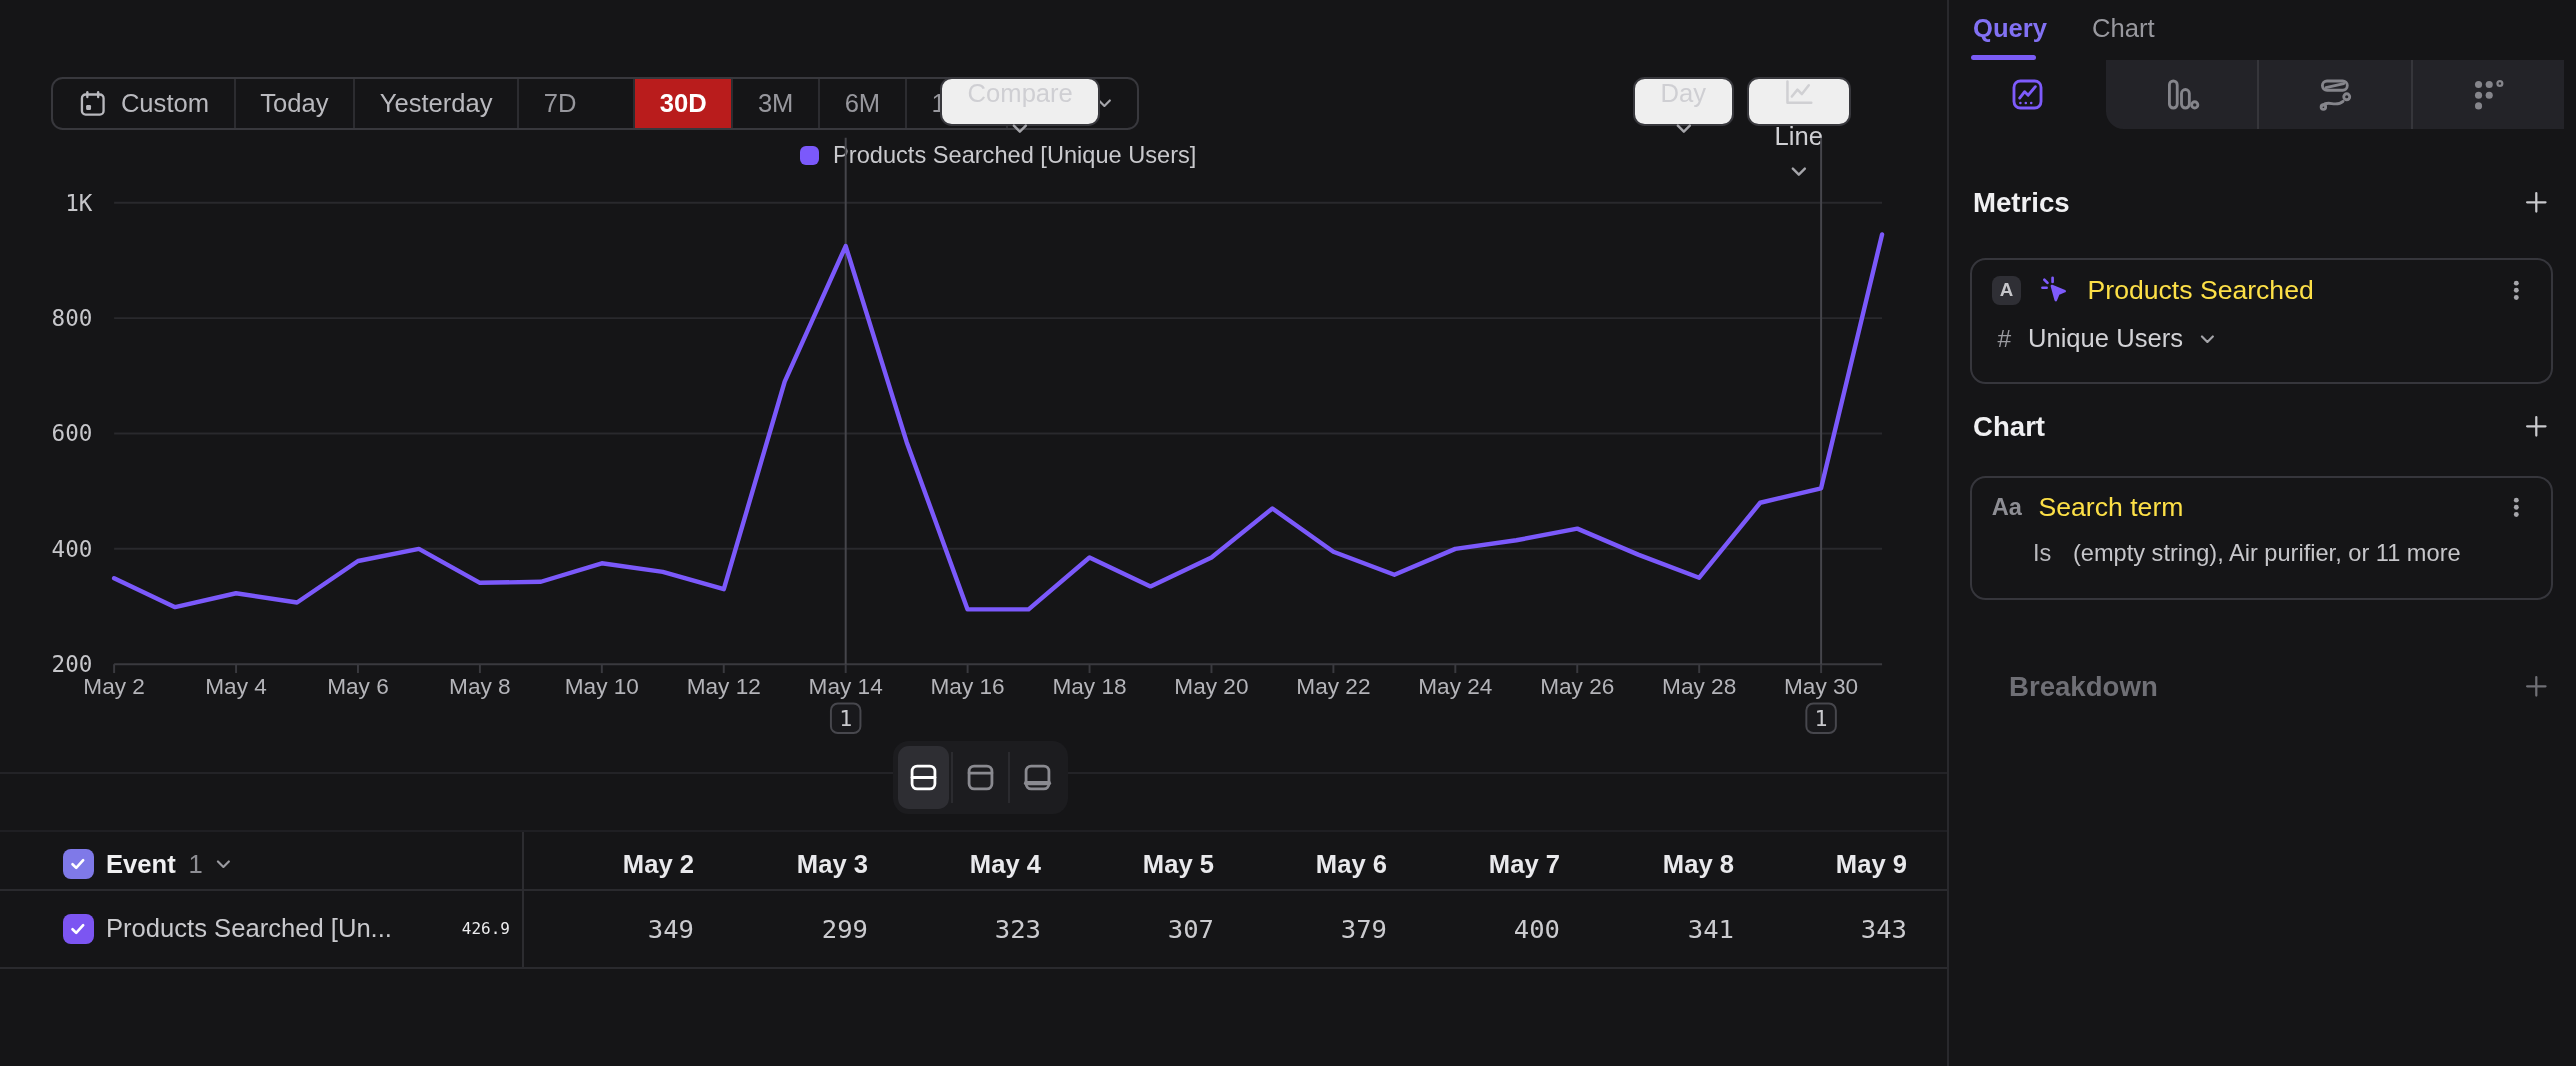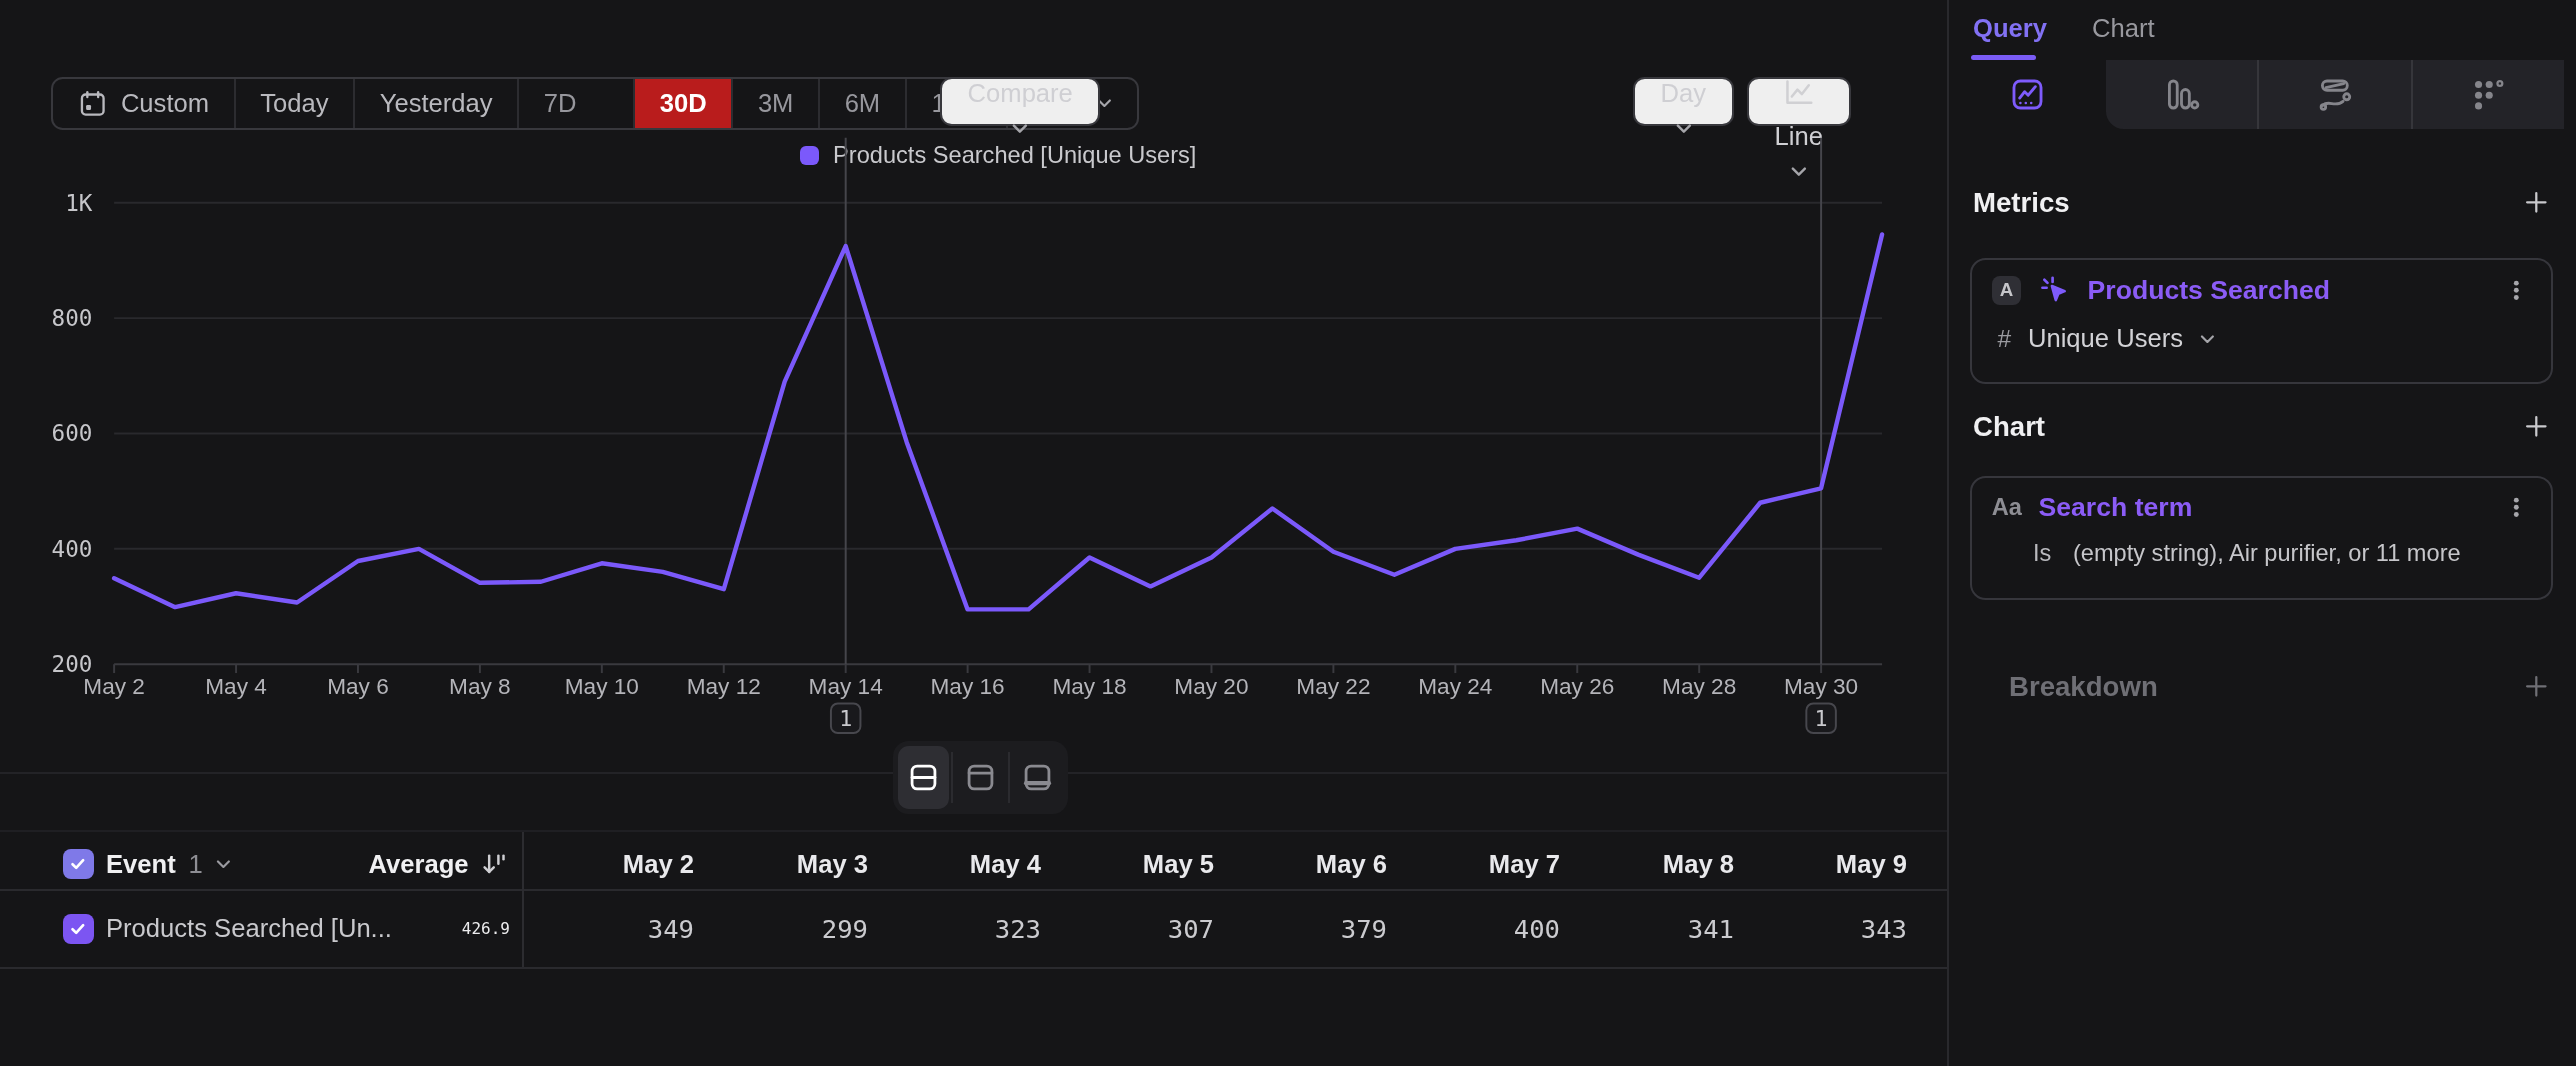--- a/index.html
+++ b/index.html
@@ -87,21 +87,21 @@
   .card{position:absolute;left:1970px;width:583px;border:2px solid #36363c;border-radius:15.7px;
         box-sizing:border-box;}
   #metric-card{top:258px;height:126px;}
   #filter-card{top:476px;height:124px;}
   .card-row1{display:flex;align-items:center;gap:16.7px;padding:13.8px 21.6px 0 19.7px;}
   .card-row2{display:flex;align-items:center;gap:16.7px;padding:17.7px 21.6px 0 25.6px;}
   .f-row2{padding-left:61px;gap:21.6px;}
   .letter-badge{width:29.5px;height:29.5px;border-radius:7.9px;background:#2f2f35;color:#c6c6ca;
                 font-size:18.7px;font-weight:600;display:flex;align-items:center;justify-content:center;flex:none;}
   .prop-type{color:#8e8e94;font-size:23.6px;font-weight:600;flex:none;}
-  .item-name{font-size:26.6px;font-weight:700;color:#8b5cf6;flex:1;white-space:nowrap;overflow:hidden;}
+  .item-name{font-size:26.6px;font-weight:400;color:#fde047;flex:1;white-space:nowrap;overflow:hidden;}
   .hash{color:#9a9aa0;font-size:24.6px;}
   .agg-label{font-size:25.6px;color:#d2d2d6;}
   .op{font-size:23.6px;color:#b9b9be;}
   .filter-vals{font-size:23.6px;color:#c6c6ca;white-space:nowrap;}
   .kebab{color:#a6a6ab;flex:none;}
   .chev{color:#a5a5aa;}
 </style>
 </head>
 <body>
 
@@ -275,31 +275,20 @@
     </span>
     <span class="event-group">
       <span class="event-label">Event</span>
       <span class="event-count">1</span>
       <span class="chev">
         <svg width="14.8" height="8.9" viewBox="0 0 14 9" fill="none" stroke="#9a9aa0" stroke-width="2.2" stroke-linecap="round" stroke-linejoin="round">
             <path d="M1.5 1.5 L7 7 L12.5 1.5"></path>
           </svg>
       </span>
     </span>
-    <span class="avg-head">
-      <span class="avg-label">Average</span>
-      <span>
-        <svg width="26.6" height="26.6" viewBox="0 0 26 26" fill="none" stroke="#cfcfd3" stroke-width="2.4" stroke-linecap="round" stroke-linejoin="round">
-            <path d="M8 4.5 V20.5"></path>
-            <path d="M3.5 16 L8 20.5 L12.5 16"></path>
-            <path d="M17 4.5 V12.5"></path>
-            <path d="M22 4.5 V8"></path>
-          </svg>
-      </span>
-    </span>
     <span id="day-headers"><span class="day-cell" style="left: 521px;">May 2</span><span class="day-cell" style="left: 695px;">May 3</span><span class="day-cell" style="left: 868px;">May 4</span><span class="day-cell" style="left: 1041px;">May 5</span><span class="day-cell" style="left: 1214px;">May 6</span><span class="day-cell" style="left: 1387px;">May 7</span><span class="day-cell" style="left: 1561px;">May 8</span><span class="day-cell" style="left: 1734px;">May 9</span></span>
   </div>
 
   <div class="t-datarow">
     <span class="checkbox cb-row">
       <svg width="19.7" height="19.7" viewBox="0 0 24 24" fill="none" stroke="#ffffff" stroke-width="3.2" stroke-linecap="round" stroke-linejoin="round">
           <path d="M5.5 12.5 L10 17 L18.5 7.5"></path>
         </svg>
     </span>
     <span class="row-name">Products Searched [Un...</span>

